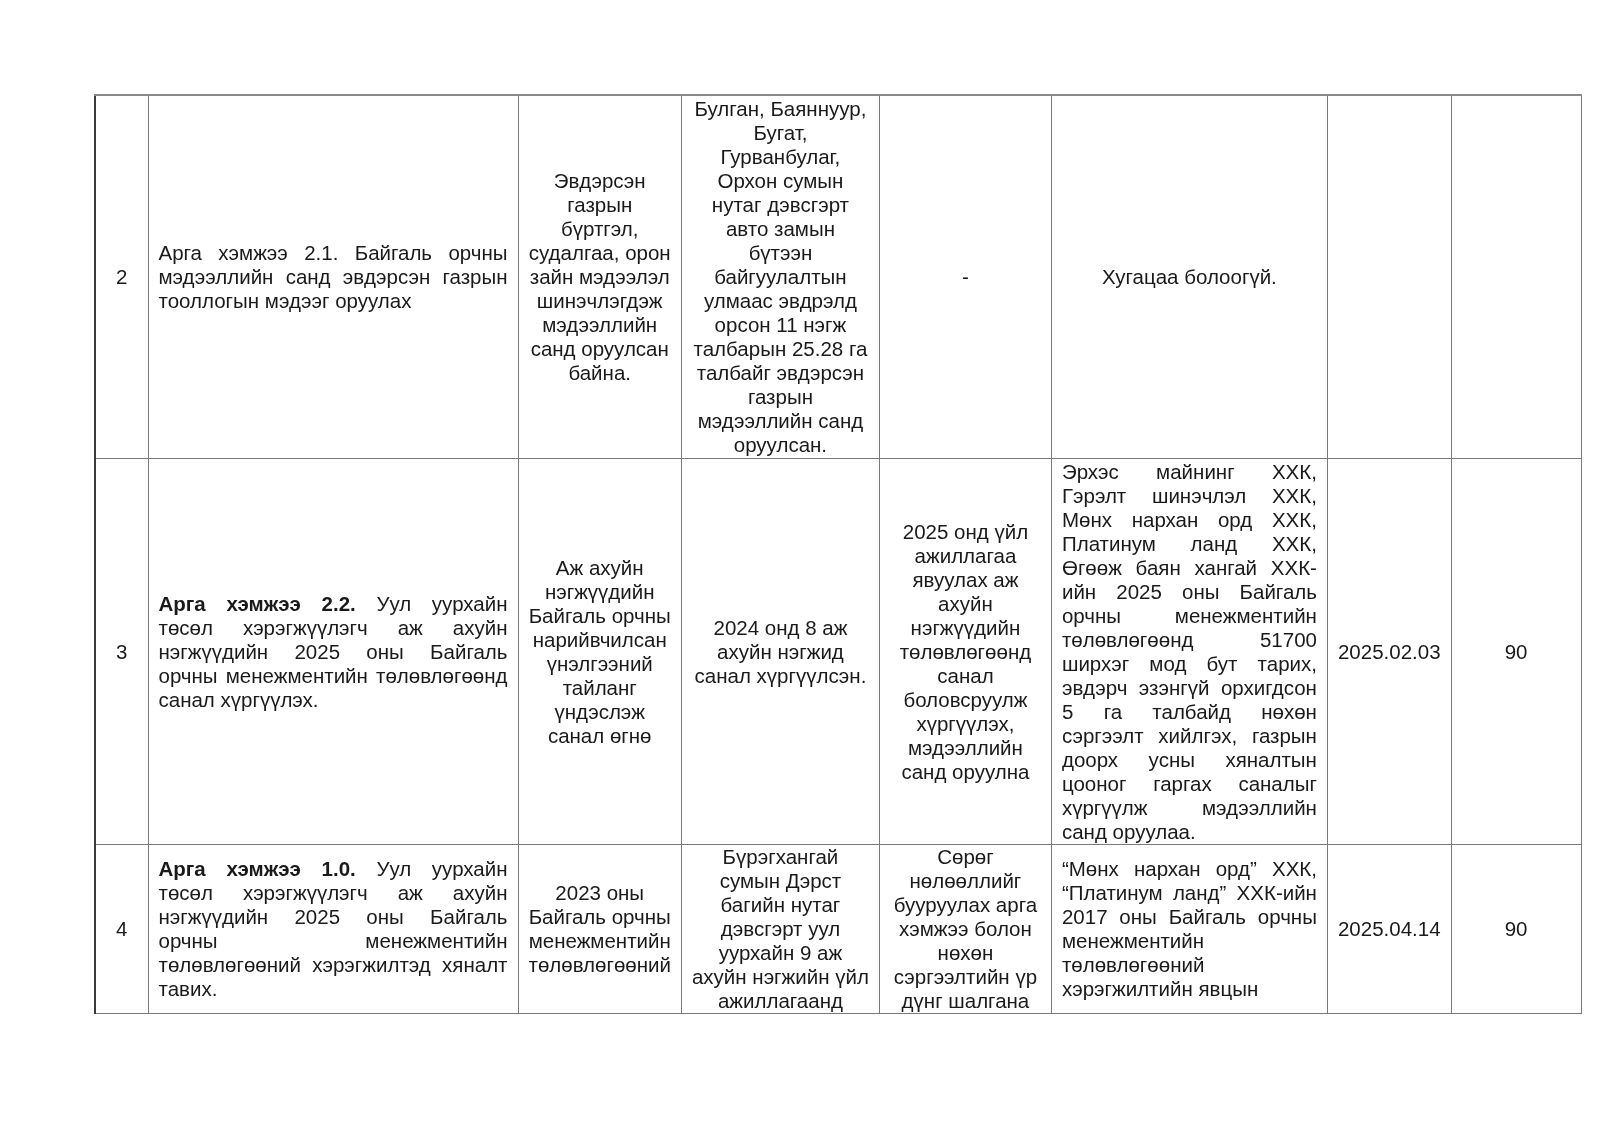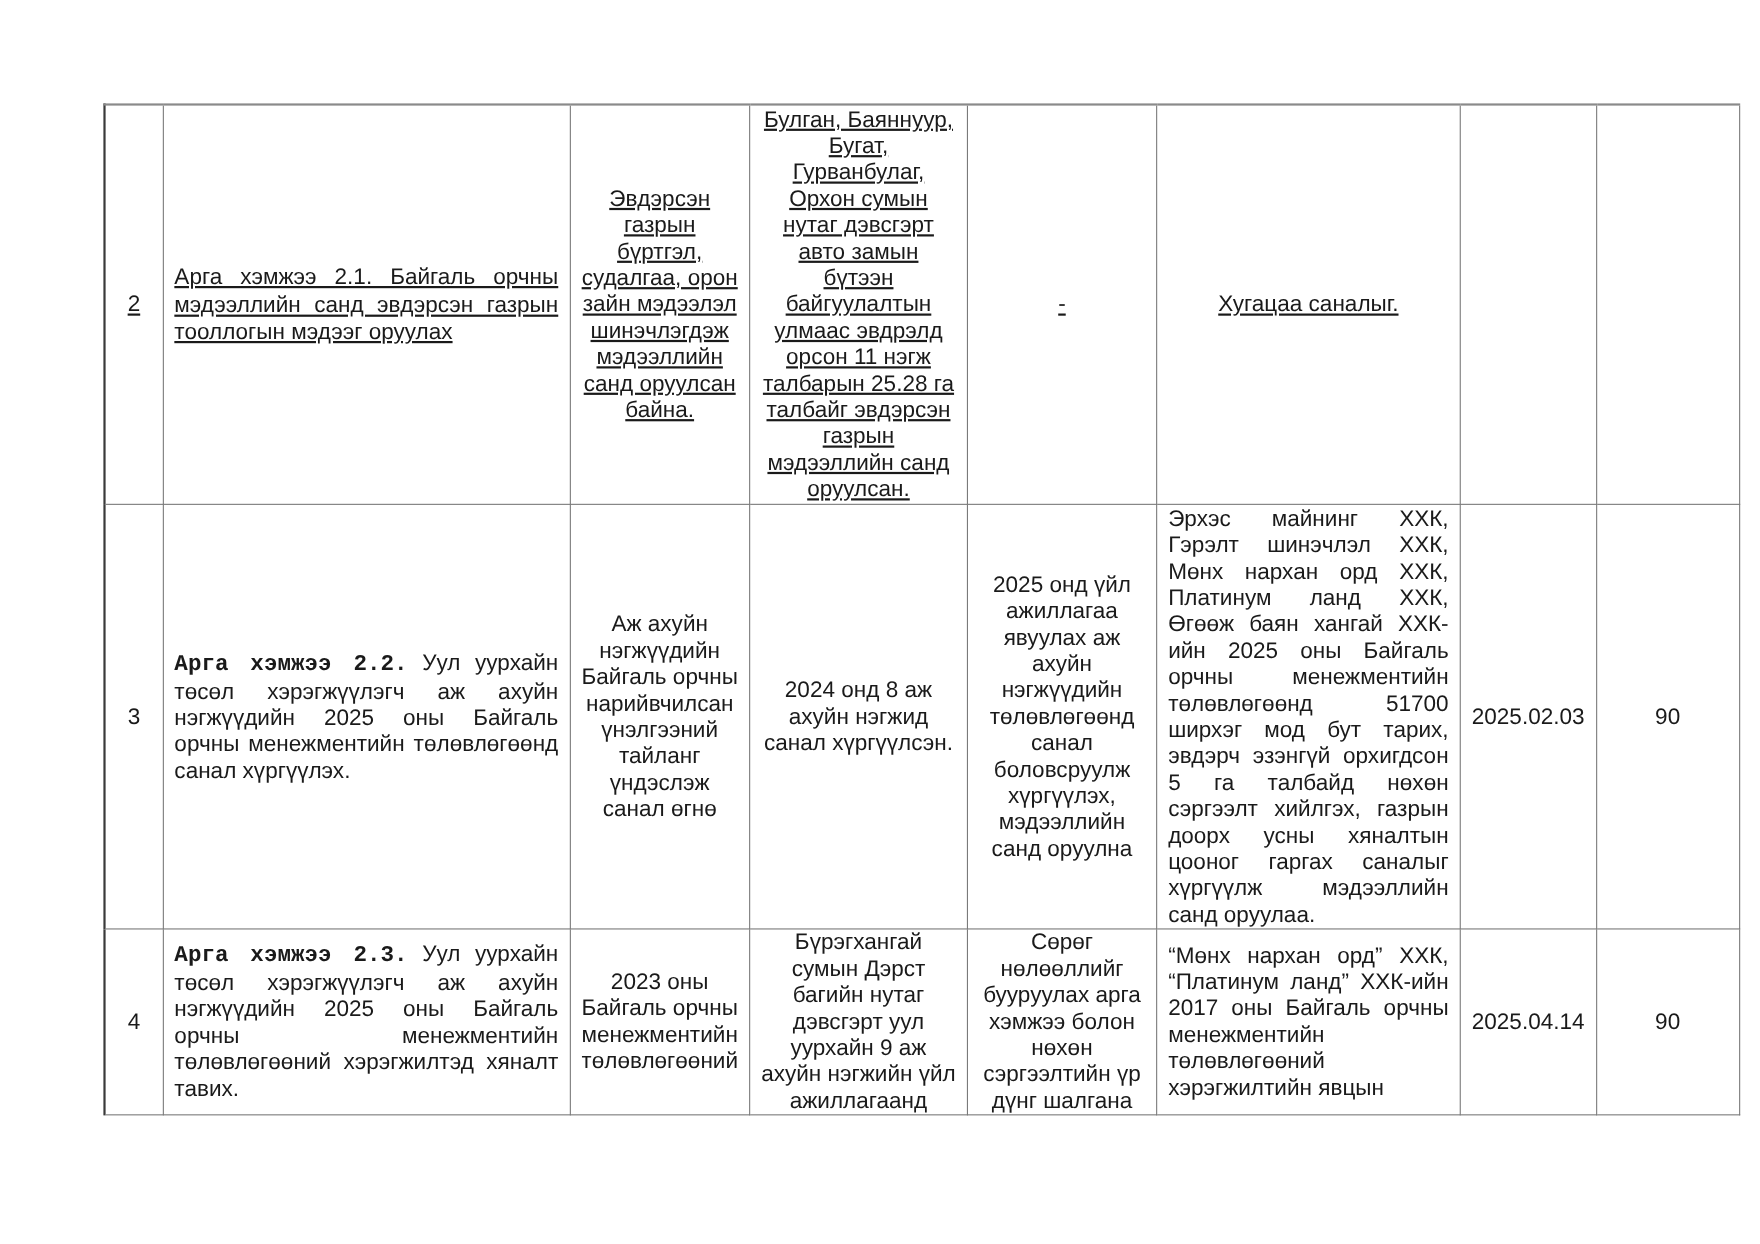--- a/index.html
+++ b/index.html
@@ -16,33 +16,33 @@
       padding: 0 10px;
       vertical-align: middle;
       overflow: hidden;
       word-wrap: break-word;
     }
     table.report td.first { border-left: 2px solid #3a3a3a; }
     table.report tr.r2 td { border-top: 2px solid #8a8a8a; }
     col.c0 { width: 53px; } col.c1 { width: 370px; } col.c2 { width: 132px; }
     col.c3 { width: 198px; } col.c4 { width: 172px; } col.c5 { width: 276px; }
     col.c6 { width: 119px; } col.c7 { width: 130px; }
-    tr.r2 td { height: 362px; text-decoration: underline; }
+    tr.r2 td { height: 362px; }
     tr.r3 td { height: 385px; margin-left: 36px; }
     tr.r4 td { height: 168px; }
     td.num { text-align: center; }
     td.just { text-align: justify; text-align-last: left; }
     td.center { text-align: center; }
     td.r2c3 { vertical-align: top; padding-top: 0; }
     td.r3c3 { vertical-align: top; padding-top: 48px; }
     td.r3c5 { vertical-align: top; }
     td.r4 { vertical-align: top; }
     td.r4c6 { text-align: right; vertical-align: top; padding-top: 44px; }
     td.nobottom { border-bottom: none; }
-    b { font-weight: bold; font-family: Liberation Mono, monospace; }
+    b { font-weight: bold; }
     .clip { max-height: 168px; overflow: hidden; }
   </style>
 </head>
 <body>
 
 <div class="page">
   <table class="report">
     <colgroup>
       <col class="c0">
         <col class="c1">
@@ -53,37 +53,37 @@
         <col class="c6">
         <col class="c7">
     </colgroup>
     <tbody>
       <tr class="r2">
         <td class="num first">2</td>
         <td class="just"><b></b><span>Арга хэмжээ 2.1. Байгаль орчны мэдээллийн санд эвдэрсэн газрын тооллогын мэдээг оруулах</span></td>
         <td class="center">Эвдэрсэн газрын бүртгэл, судалгаа, орон зайн мэдээлэл шинэчлэгдэж мэдээллийн санд оруулсан байна.</td>
         <td class="center r2c3">Булган, Баяннуур, Бугат, Гурванбулаг, Орхон сумын нутаг дэвсгэрт авто замын бүтээн байгуулалтын улмаас эвдрэлд орсон 11 нэгж талбарын 25.28 га талбайг эвдэрсэн газрын мэдээллийн санд оруулсан.</td>
         <td class="center">-</td>
-        <td class="center">Хугацаа саналыг.</td>
+        <td class="center">Хугацаа болоогүй.</td>
         <td class="center"></td>
         <td class="center"></td>
       </tr>
       <tr class="r3">
         <td class="num first">3</td>
         <td class="just"><b>Арга хэмжээ 2.2.</b><span> Уул уурхайн төсөл хэрэгжүүлэгч аж ахуйн нэгжүүдийн 2025 оны Байгаль орчны менежментийн төлөвлөгөөнд санал хүргүүлэх.</span></td>
         <td class="center">Аж ахуйн нэгжүүдийн Байгаль орчны нарийвчилсан үнэлгээний тайланг үндэслэж санал өгнө</td>
         <td class="center r3c3">2024 онд 8 аж ахуйн нэгжид санал хүргүүлсэн.</td>
         <td class="center">2025 онд үйл ажиллагаа явуулах аж ахуйн нэгжүүдийн төлөвлөгөөнд санал боловсруулж хүргүүлэх, мэдээллийн санд оруулна</td>
         <td class="just r3c5">Эрхэс майнинг ХХК, Гэрэлт шинэчлэл ХХК, Мөнх нархан орд ХХК, Платинум ланд ХХК, Өгөөж баян хангай ХХК-ийн 2025 оны Байгаль орчны менежментийн төлөвлөгөөнд 51700 ширхэг мод бут тарих, эвдэрч эзэнгүй орхигдсон 5 га талбайд нөхөн сэргээлт хийлгэх, газрын доорх усны хяналтын цооног гаргах саналыг хүргүүлж мэдээллийн санд оруулаа.</td>
         <td class="center">2025.02.03</td>
         <td class="center">90</td>
       </tr>
       <tr class="r4">
         <td class="num first">4</td>
-        <td class="just"><b>Арга хэмжээ 2.3.</b><span> Уул уурхайн төсөл хэрэгжүүлэгч аж ахуйн нэгжүүдийн 2025 оны Байгаль орчны менежментийн төлөвлөгөөний хэрэгжилтэд хяналт тавих.</span></td>
+        <td class="just"><b>Арга хэмжээ 1.0.</b><span> Уул уурхайн төсөл хэрэгжүүлэгч аж ахуйн нэгжүүдийн 2025 оны Байгаль орчны менежментийн төлөвлөгөөний хэрэгжилтэд хяналт тавих.</span></td>
         <td class="center r4">
             <div class="clip">2023 оны Байгаль орчны менежментийн төлөвлөгөөний</div>
           </td>
         <td class="center r4">
             <div class="clip">Бүрэгхангай сумын Дэрст багийн нутаг дэвсгэрт уул уурхайн 9 аж ахуйн нэгжийн үйл ажиллагаанд</div>
           </td>
         <td class="center r4">
             <div class="clip">Сөрөг нөлөөллийг бууруулах арга хэмжээ болон нөхөн сэргээлтийн үр дүнг шалгана</div>
           </td>
         <td class="just r4">

